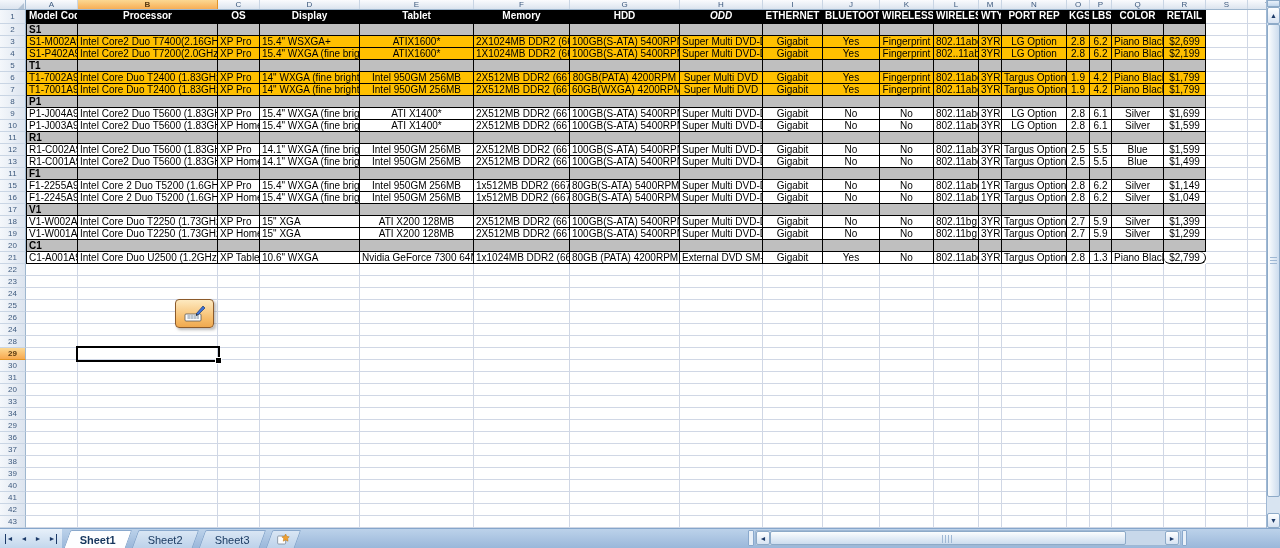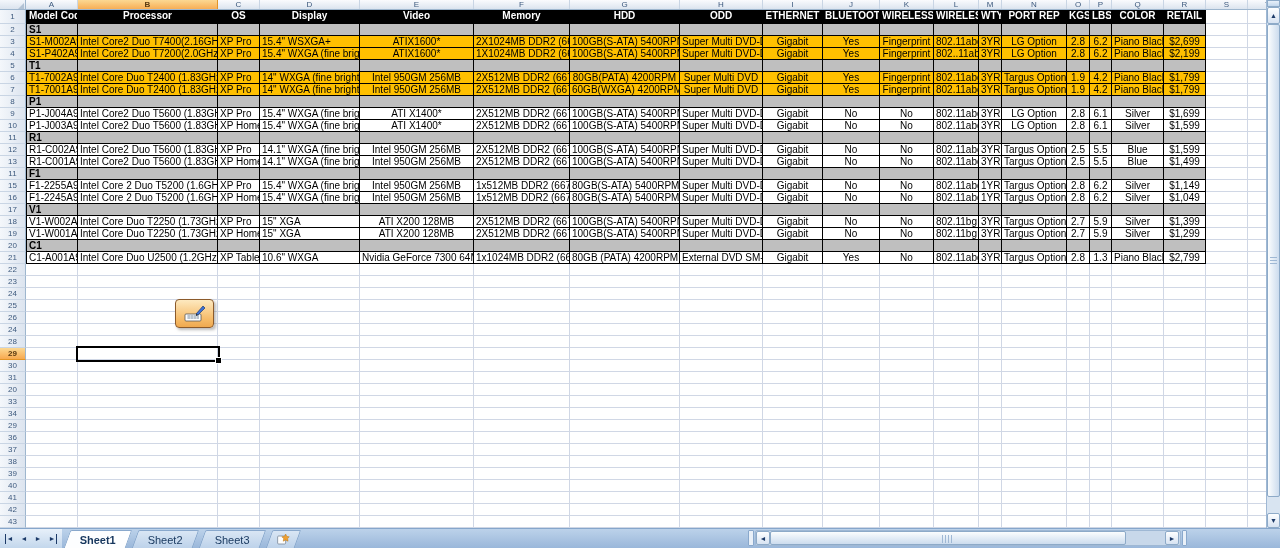--- a/index.html
+++ b/index.html
@@ -118,24 +118,24 @@
       <div class="ch" style="flex-basis: 40px;">T</div>
     </div>
 
   <div id="grid">
       <div class="grow" style="height: 14px;">
         <div class="gut" style="line-height: 13px;">1</div>
         <div class="cell hdr bl" style="flex-basis: 52px;">Model Code</div>
         <div class="cell hdr" style="flex-basis: 140px;">Processor</div>
         <div class="cell hdr" style="flex-basis: 42px;">OS</div>
         <div class="cell hdr" style="flex-basis: 100px;">Display</div>
-        <div class="cell hdr" style="flex-basis: 114px;">Video</div>
+        <div class="cell hdr" style="flex-basis: 114px;">Tablet</div>
         <div class="cell hdr" style="flex-basis: 96px;">Memory</div>
         <div class="cell hdr" style="flex-basis: 110px;">HDD</div>
-        <div class="cell hdr" style="flex-basis: 83px;">ODD</div>
+        <div class="cell hdr" style="flex-basis: 83px; font-style: italic;">ODD</div>
         <div class="cell hdr" style="flex-basis: 60px;">ETHERNET</div>
         <div class="cell hdr" style="flex-basis: 57px;">BLUETOOTH</div>
         <div class="cell hdr" style="flex-basis: 54px;">WIRELESS</div>
         <div class="cell hdr" style="flex-basis: 45px;">WIRELESS</div>
         <div class="cell hdr" style="flex-basis: 23px;">WTY</div>
         <div class="cell hdr" style="flex-basis: 65px;">PORT REP</div>
         <div class="cell hdr" style="flex-basis: 23px;">KGS</div>
         <div class="cell hdr" style="flex-basis: 22px;">LBS</div>
         <div class="cell hdr" style="flex-basis: 52px;">COLOR</div>
         <div class="cell hdr" style="flex-basis: 42px;">RETAIL</div>
@@ -591,21 +591,21 @@
         <div class="cell dat ac" style="flex-basis: 83px;">External DVD SM-DL</div>
         <div class="cell dat ac" style="flex-basis: 60px;">Gigabit</div>
         <div class="cell dat ac" style="flex-basis: 57px;">Yes</div>
         <div class="cell dat ac" style="flex-basis: 54px;">No</div>
         <div class="cell dat ac" style="flex-basis: 45px;">802.11abg</div>
         <div class="cell dat ac" style="flex-basis: 23px;">3YR</div>
         <div class="cell dat ac" style="flex-basis: 65px;">Targus Option</div>
         <div class="cell dat ac" style="flex-basis: 23px;">2.8</div>
         <div class="cell dat ac" style="flex-basis: 22px;">1.3</div>
         <div class="cell dat ac" style="flex-basis: 52px;">Piano Black</div>
-        <div class="cell dat ac" style="flex-basis: 42px;">$2,799</div>
+        <div class="cell dat ac" style="flex-basis: 42px; border-radius: 6px;">$2,799</div>
         <div class="cell" style="flex-basis: 42px;"></div>
         <div class="cell" style="flex-basis: 40px;"></div>
       </div>
       <div class="grow" style="height: 12px;">
         <div class="gut">22</div>
         <div class="cell" style="flex-basis: 52px;"></div>
         <div class="cell" style="flex-basis: 140px;"></div>
         <div class="cell" style="flex-basis: 42px;"></div>
         <div class="cell" style="flex-basis: 100px;"></div>
         <div class="cell" style="flex-basis: 114px;"></div>

